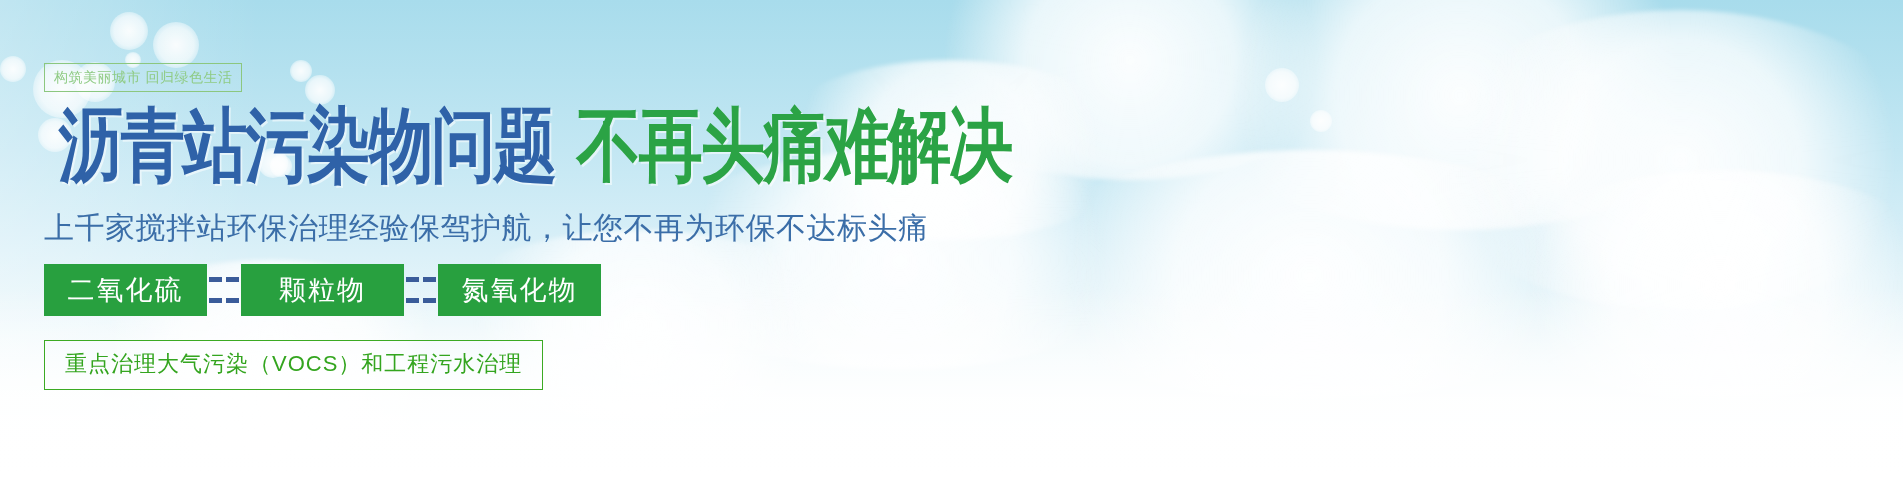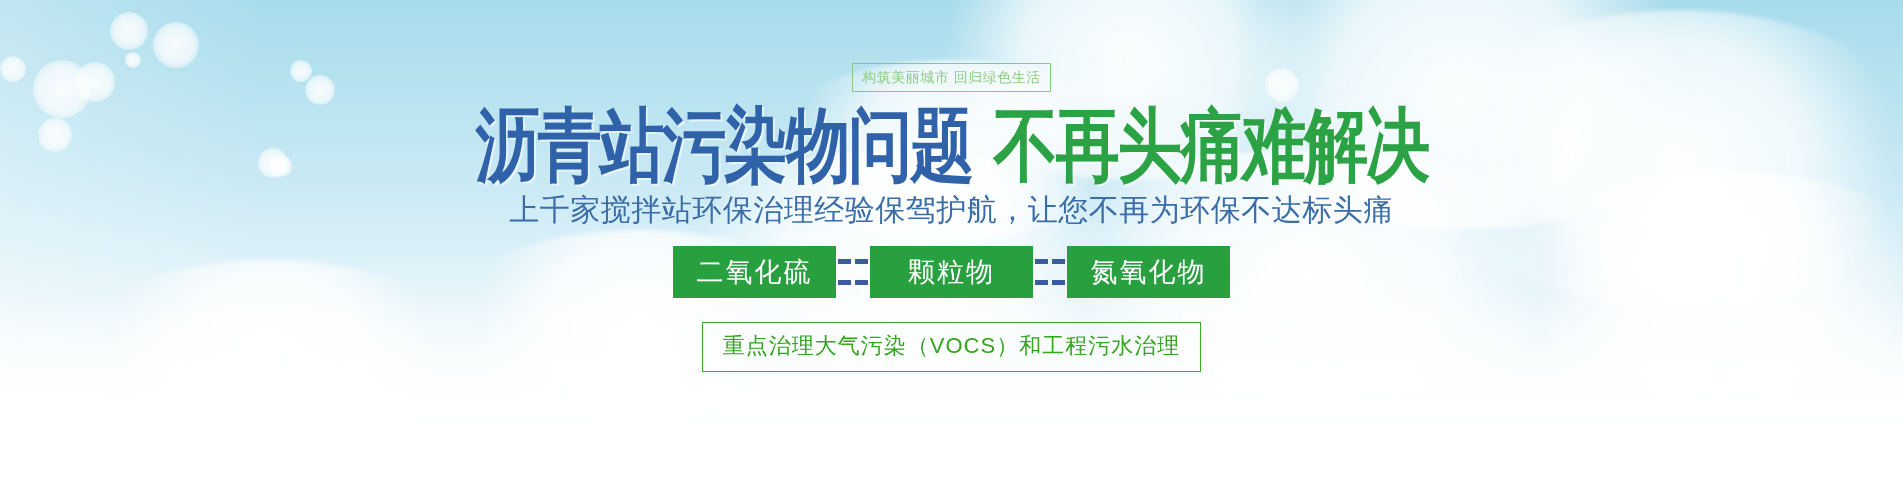--- a/index.html
+++ b/index.html
@@ -69,21 +69,22 @@
   }
 
   
   .content {
     position: relative;
     z-index: 5;
     width: 100%;
     height: 100%;
     display: flex;
     flex-direction: column;
-    align-items: center;
+    align-items: flex-start;
+    padding-left: 44px;
   }
 
   .eyebrow-tag {
     margin-top: 63px;
     border: 1px solid #8cc77f;
     color: #8fcb84;
     font-size: 14px;
     line-height: 1;
     padding: 6px 9px 7px 9px;
     letter-spacing: 0.5px;
@@ -108,21 +109,21 @@
     color: #2f62a8;
     text-shadow: 2px 2px 0 rgba(255,255,255,0.55);
   }
   .headline .part-green {
     color: #2ba345;
     margin-left: 22px;
     text-shadow: 2px 2px 0 rgba(255,255,255,0.55);
   }
 
   .subhead {
-    margin-top: 21px;
+    margin-top: 39px;
     color: #3b6ea8;
     font-size: 30px;
     line-height: 1.1;
     letter-spacing: 0.5px;
     white-space: nowrap;
   }
 
   .pill-row {
     margin-top: 20px;
     display: flex;

